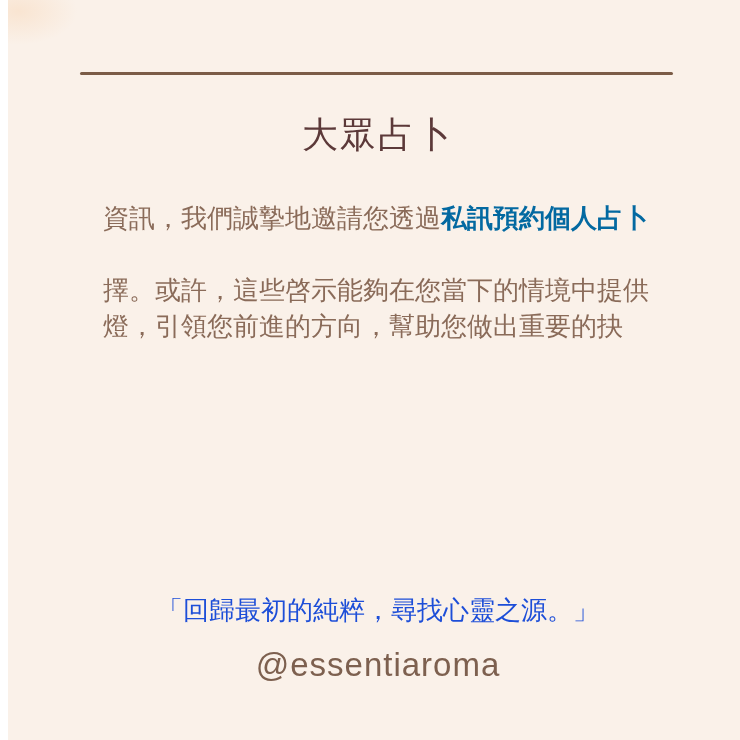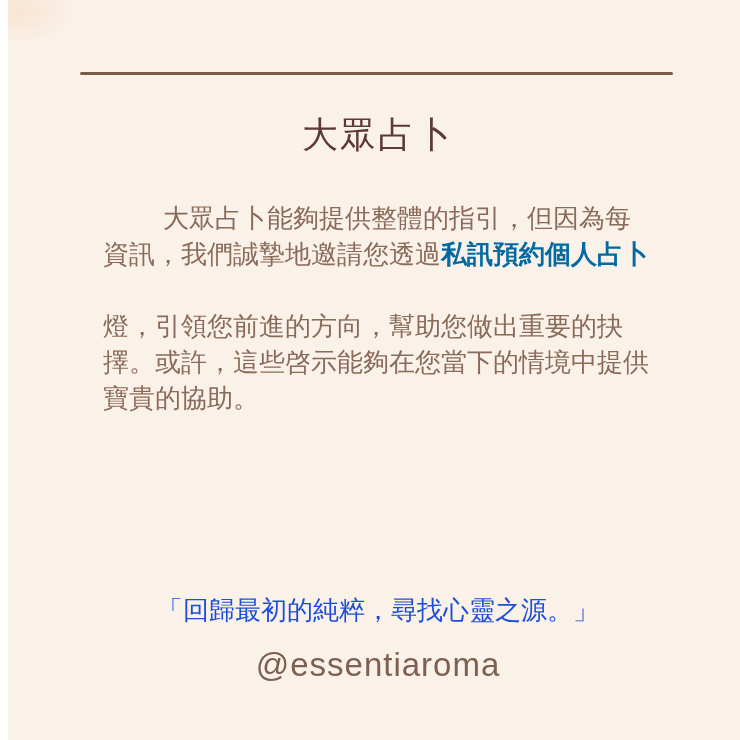--- a/index.html
+++ b/index.html
@@ -98,28 +98,26 @@
 
   <div class="corner-smudge"></div>
 
   <div class="rule"></div>
 
   <div class="title">大眾占卜</div>
 
   <div class="body-block">
 
     <div class="para">
-      <div class="line indent">大眾占卜能夠提供整體的指引，但因為每</div>
       <div class="line"><span>資訊，我們誠摯地邀請您透過</span><span class="bold">私訊預約個人占卜</span></div>
     </div>
 
     <div class="para">
+      <div class="line">擇。或許，這些啓示能夠在您當下的情境中提供</div>
       <div class="line">燈，引領您前進的方向，幫助您做出重要的抉</div>
-      <div class="line">擇。或許，這些啓示能夠在您當下的情境中提供</div>
-      <div class="line">寶貴的協助。</div>
     </div>
 
   </div>
 
   <div class="quote">「回歸最初的純粹，尋找心靈之源。」</div>
 
   <div class="handle">@essentiaroma</div>
 
 </div>
 

